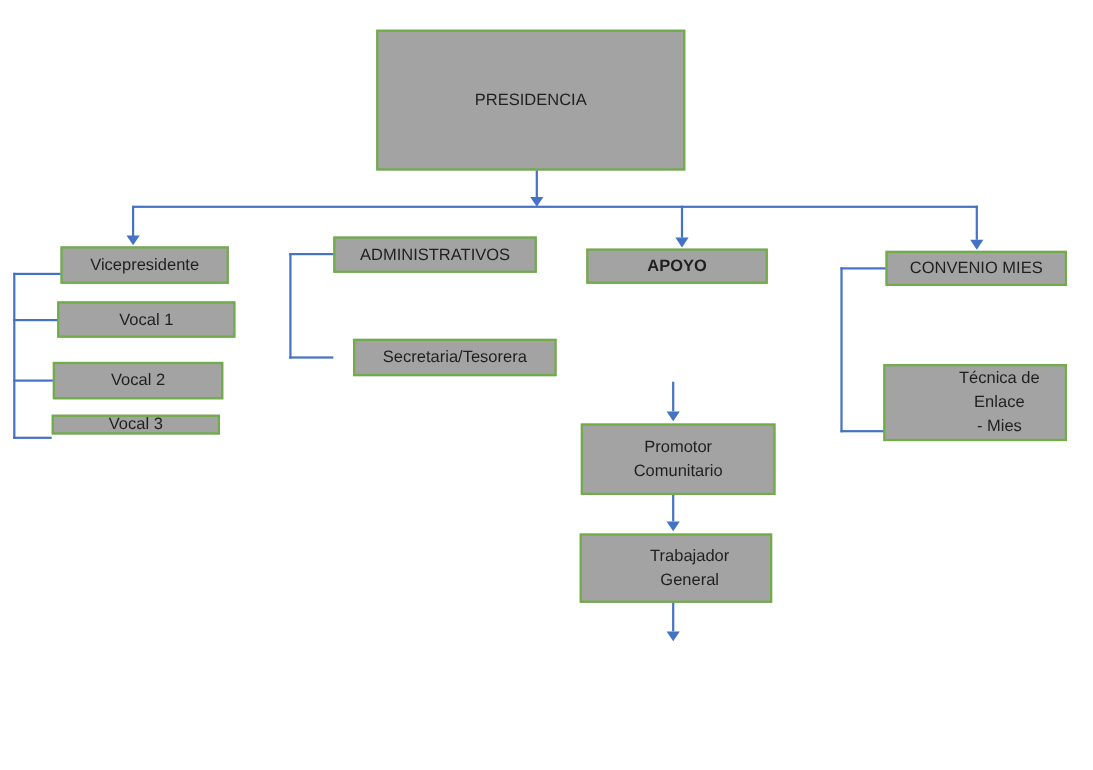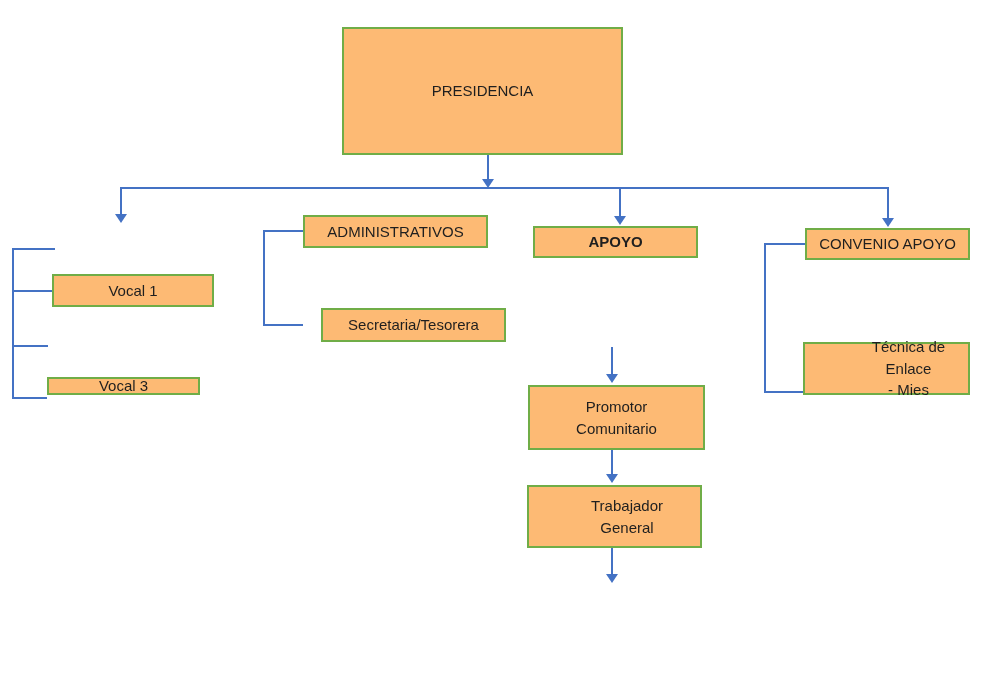--- a/index.html
+++ b/index.html
@@ -13,21 +13,21 @@
     width: 994px;
     height: 700px;
     background: #ffffff;
     font-family: "Liberation Sans", sans-serif;
     color: var(--text);
     overflow: hidden;
   }
   .node {
     position: absolute;
     box-sizing: border-box;
-    background: #fdba74;
+    background: #a3a3a3;
     border: 2px solid var(--green);
     display: flex;
     align-items: center;
     justify-content: center;
     text-align: center;
     font-size: 15px;
     line-height: 1.45;
     white-space: pre-line;
   }
   .h-line { position: absolute; height: 2px; background: var(--blue); }
@@ -40,43 +40,45 @@
     border-top: 9px solid var(--blue);
   }
 </style>
 </head>
 <body>
 
 <div id="canvas">
 
   <div class="node" style="left:342px; top:27px; width:281px; height:128px;">PRESIDENCIA</div>
 
+  <div class="node" style="left:55px; top:224px; width:153px; height:34px;">Vicepresidente</div>
 
   <div class="node" style="left:52px; top:274px; width:162px; height:33px;">Vocal 1</div>
 
+  <div class="node" style="left:48px; top:329px; width:155px; height:34px;">Vocal 2</div>
 
   <div class="node" style="left:47px; top:377px; width:153px; height:18px;">Vocal 3</div>
 
   <div class="node" style="left:303px; top:215px; width:185px; height:33px;">ADMINISTRATIVOS</div>
 
   <div class="node" style="left:303px; top:308px; width:185px; height:34px;margin-left:18px;">Secretaria/Tesorera</div>
 
   <div class="node" style="left:533px; top:226px; width:165px; height:32px;font-weight:bold;">APOYO</div>
 
 
   <div class="node" style="left:528px; top:385px; width:177px; height:65px;">Promotor
 Comunitario</div>
 
   <div class="node" style="left:527px; top:485px; width:175px; height:63px;padding-left:25px;">Trabajador
 General</div>
 
 
-  <div class="node" style="left:805px; top:228px; width:165px; height:32px;">CONVENIO APOYO</div>
+  <div class="node" style="left:805px; top:228px; width:165px; height:32px;">CONVENIO MIES</div>
 
-  <div class="node" style="left:803px; top:342px; width:167px; height:53px;padding-left:44px;">Técnica de Enlace
+  <div class="node" style="left:803px; top:331px; width:167px; height:70px;padding-left:44px;">Técnica de Enlace
 - Mies</div>
 
   <div class="v-line" style="left:487px; top:155px; height:25px;"></div>
   <div class="arrow-down" style="left:482px; top:179px;"></div>
 
   <div class="h-line" style="left:121px; top:187px; width:768px;"></div>
 
   <div class="v-line" style="left:120px; top:187px; height:28px;"></div>
   <div class="arrow-down" style="left:115px; top:214px;"></div>
 

